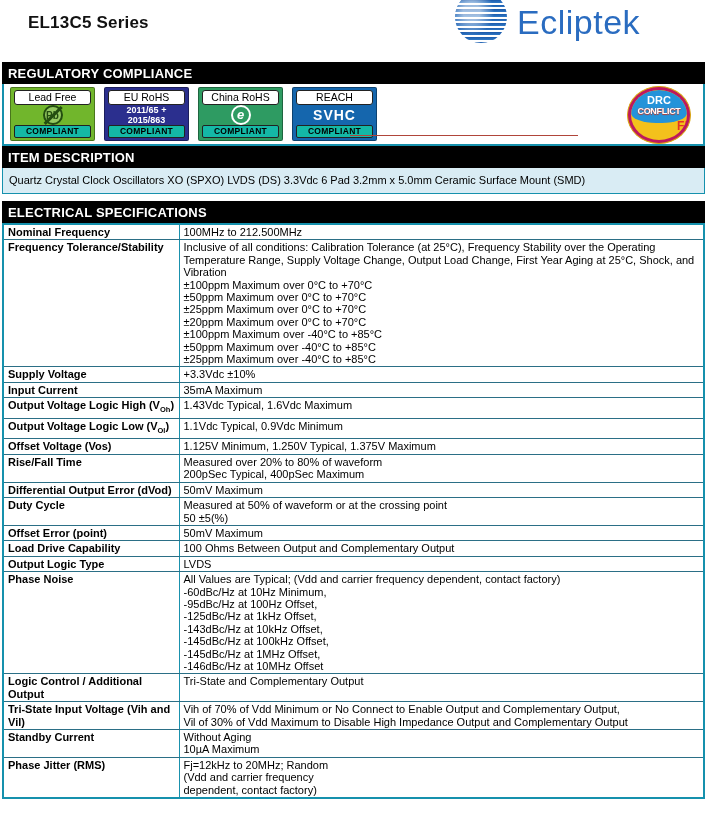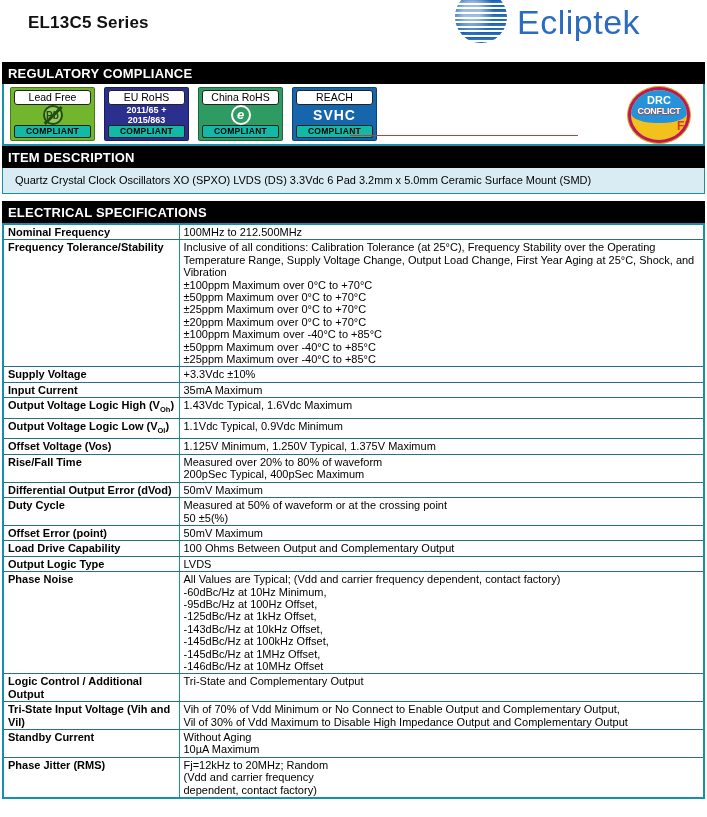--- a/index.html
+++ b/index.html
@@ -112,21 +112,21 @@
   .drc-blue {
     position: absolute; top: 0; left: 0; right: 0; height: 33px;
     background: #2493d9; border-radius: 50% 50% 45% 45% / 60% 60% 30% 30%;
   }
   .drc-line1 { position: relative; font-size: 11px; font-weight: bold; color: #fff; margin-top: 4px; line-height: 12px; }
   .drc-line2 { position: relative; font-size: 9px; font-weight: bold; color: #fff; line-height: 10px; letter-spacing: -0.3px; text-shadow: 0 0 1px #c0392b, 0 1px 1px #c0392b; }
   .drc-line3 { position: relative; font-size: 12px; font-weight: bold; color: #e63226; line-height: 13px; margin-top: 4px; letter-spacing: 0.5px; padding-left: 46px; }
   .desc-box {
     width: 703px; margin: 0 2px; background: #d9ecf4;
     border: 1px solid #1591ad; border-top: none;
-    font-size: 11px; padding: 6px 6px 7px 12px; color: #000;
+    font-size: 11px; padding: 6px 6px 7px 6px; color: #000;
   }
   .gap8 { height: 7px; }
 
   
   table.spec {
     width: 703px; margin: 0 2px; border-collapse: collapse;
     border: 2px solid #1591ad; table-layout: fixed;
   }
   table.spec td {
     border-top: 1px solid #2b6f86; border-bottom: 1px solid #2b6f86;

